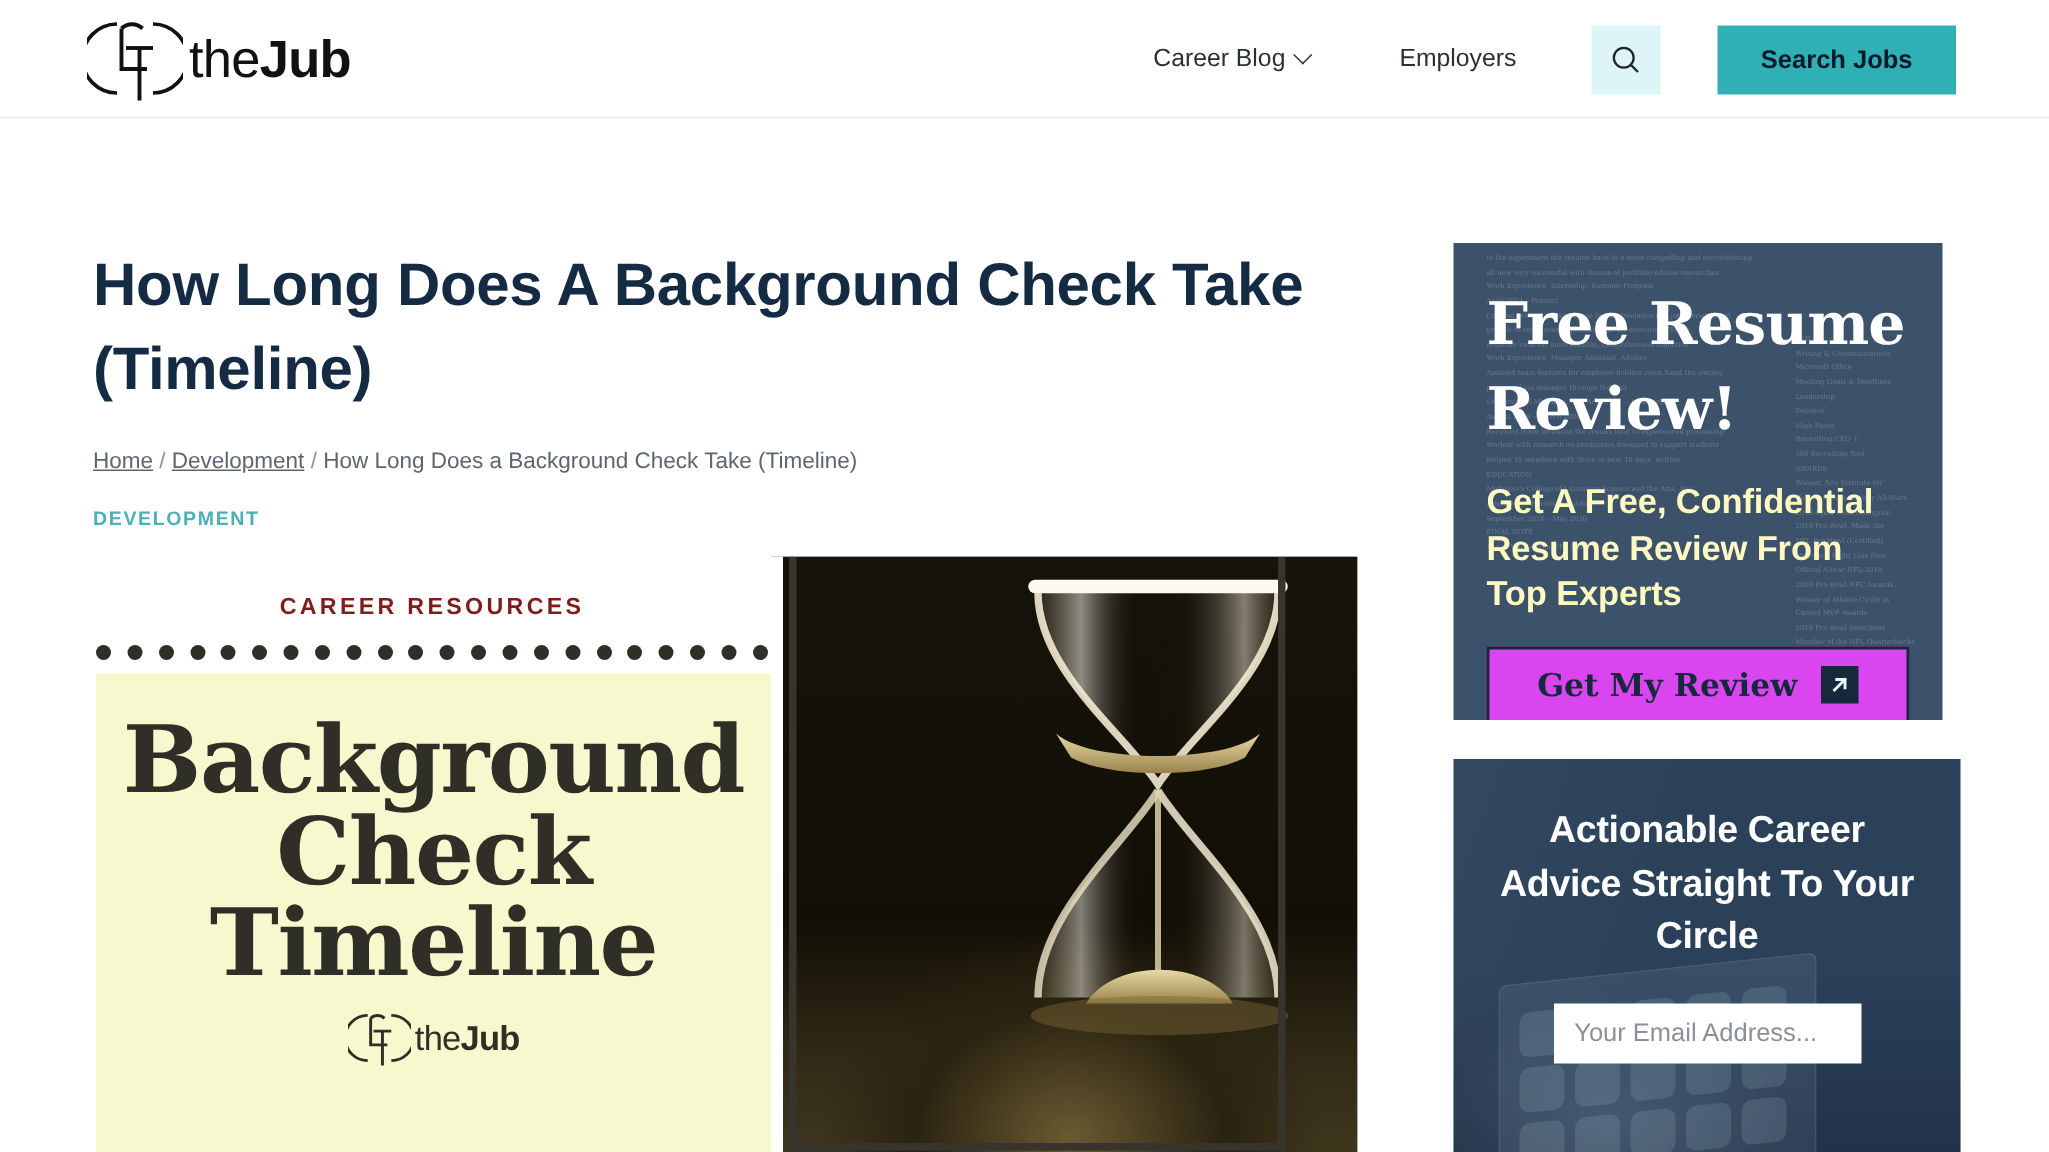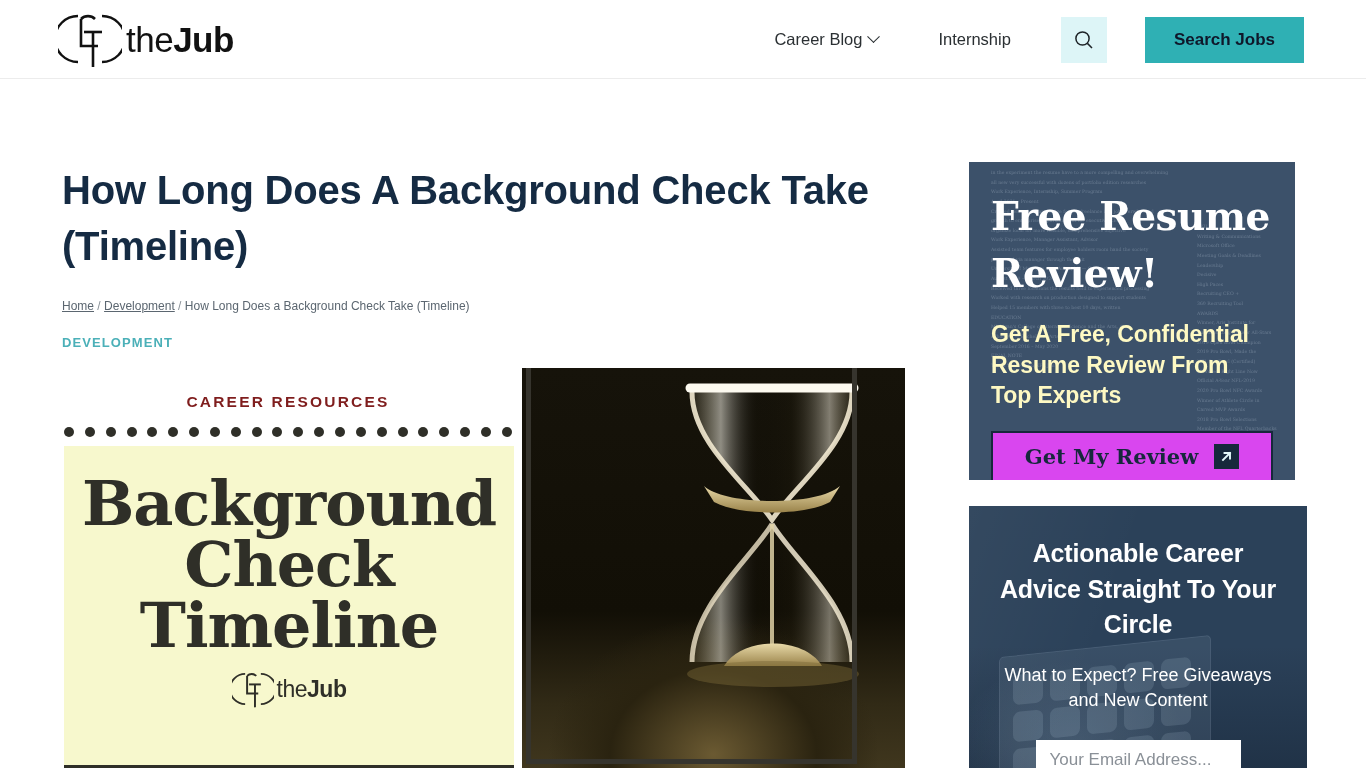--- a/index.html
+++ b/index.html
@@ -92,21 +92,21 @@
   .post-title {
     font-size: 40px;
     line-height: 1.4;
     font-weight: 700;
     color: #152b43;
     letter-spacing: -0.2px;
     max-width: 830px;
   }
   .breadcrumb {
     margin-top: 25px;
-    font-size: 12px;
+    font-size: 15px;
     color: #5b6670;
     white-space: nowrap;
   }
   .breadcrumb a { color: #5b6670; text-decoration: underline; cursor: pointer; }
   .breadcrumb .sep { color: #8a9299; }
   .cat-label {
     margin-top: 22px;
     font-size: 13px;
     font-weight: 700;
     letter-spacing: 1.1px;
@@ -342,21 +342,21 @@
     </svg>
     <span class="logo-word"><span class="thin">the</span><b>Jub</b></span>
   </a>
 
   <nav class="nav">
     <a class="nav-link">
       <span>Career Blog</span>
       <i class="chev"></i>
     </a>
     <a class="nav-link">
-      <span>Internship</span>
+      <span>Employers</span>
     </a>
     <div class="search-box">
       <svg width="22" height="22" viewBox="0 0 22 22">
         <circle cx="9.5" cy="9.5" r="6.6" fill="none" stroke="#1d2327" stroke-width="1.5"></circle>
         <line x1="14.4" y1="14.4" x2="19" y2="19" stroke="#1d2327" stroke-width="1.5"></line>
       </svg>
     </div>
     <button class="btn-search-jobs">Search Jobs</button>
   </nav>
 </header>
@@ -542,18 +542,17 @@
             <i></i>
             <i></i>
             <i></i>
             <i></i>
             <i></i>
             <i></i>
           </div>
       </div>
       <div class="news-inner">
         <div class="news-h">Actionable Career Advice Straight To Your Circle</div>
-        <div class="news-sub">What to Expect? Free Giveaways and New Content</div>
         <input class="news-input" type="text" placeholder="Your Email Address..." style="">
       </div>
     </div>
   </aside>
 </div>
 
 </body></html>

